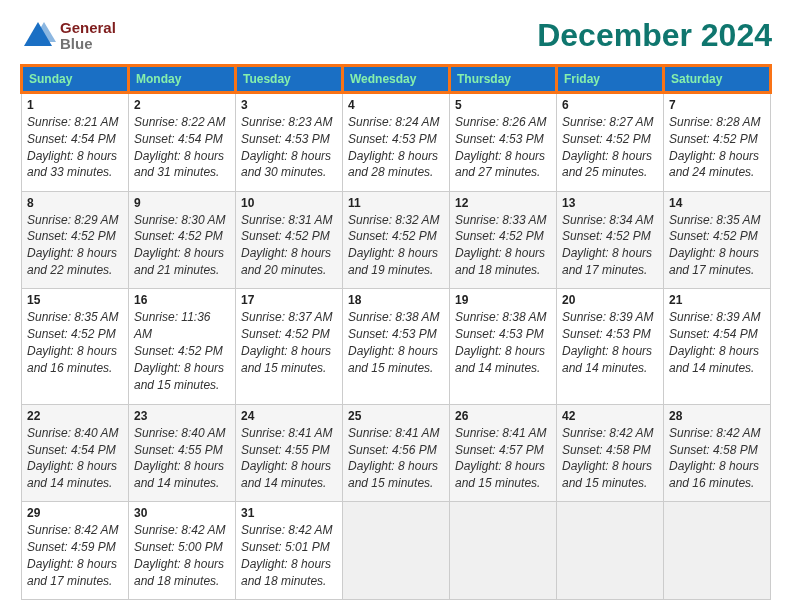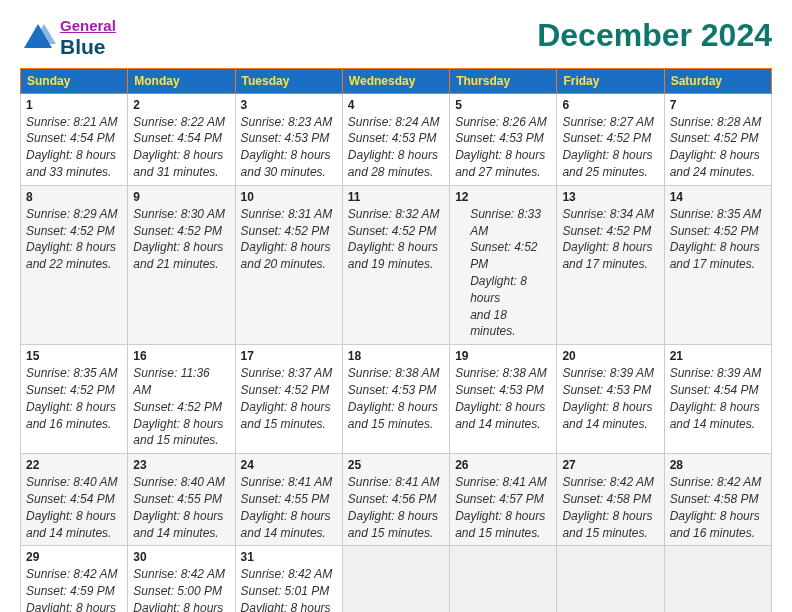--- a/index.html
+++ b/index.html
@@ -36,26 +36,26 @@
       font-size: 14px;
       color: #555;
     }
     .calendar {
       width: 100%;
       border-collapse: collapse;
       flex: 1;
     }
     .calendar th {
       background-color: #1a6fc4;
-      color: #fde047;
+      color: #86efac;
       font-size: 12px;
       font-weight: bold;
       padding: 5px 6px;
       text-align: left;
-      border: 1px solid #f97316;
+      border: 3px solid #f97316;
     }
     .calendar td {
       border: 1px solid #ccc;
       vertical-align: top;
       padding: 4px 5px;
       font-size: 9px;
       color: #333;
       width: calc(100% / 7);
       height: 85px;
       background: #fff;
@@ -88,27 +88,26 @@
       margin-right: 4px;
     }
     .logo-name {
       display: flex;
       flex-direction: column;
       line-height: 1.1;
     }
     .logo-general {
       font-size: 15px;
       font-weight: bold;
-      color: #a21caf;
-      text-decoration: underline;
+      color: #7f1d1d;
     }
     .logo-blue {
-      font-size: 21px;
-      font-weight: bold;
-      color: #0c4a6e;
+      font-size: 15px;
+      font-weight: bold;
+      color: #737373;
     }
     .last-row td {
       height: 72px;
     }
   </style>
 </head>
 <body>
 
 <div class="page">
   <div class="header">
@@ -215,21 +214,21 @@
           </td>
           <td>
             <span class="day-num">11</span>
             <div class="day-info" style="white-space: pre-line;">Sunrise: 8:32 AM
 Sunset: 4:52 PM
 Daylight: 8 hours
 and 19 minutes.</div>
           </td>
           <td>
             <span class="day-num">12</span>
-            <div class="day-info" style="white-space: pre-line; margin-left: 15px;">Sunrise: 8:33 AM
+            <div class="day-info" style="white-space: pre-line;">Sunrise: 8:33 AM
 Sunset: 4:52 PM
 Daylight: 8 hours
 and 18 minutes.</div>
           </td>
           <td>
             <span class="day-num">13</span>
             <div class="day-info" style="white-space: pre-line;">Sunrise: 8:34 AM
 Sunset: 4:52 PM
 Daylight: 8 hours
 and 17 minutes.</div>
@@ -323,21 +322,21 @@
 and 15 minutes.</div>
           </td>
           <td>
             <span class="day-num">26</span>
             <div class="day-info" style="white-space: pre-line;">Sunrise: 8:41 AM
 Sunset: 4:57 PM
 Daylight: 8 hours
 and 15 minutes.</div>
           </td>
           <td>
-            <span class="day-num">27</span>
+            <span class="day-num">42</span>
             <div class="day-info" style="white-space: pre-line;">Sunrise: 8:42 AM
 Sunset: 4:58 PM
 Daylight: 8 hours
 and 15 minutes.</div>
           </td>
           <td>
             <span class="day-num">28</span>
             <div class="day-info" style="white-space: pre-line;">Sunrise: 8:42 AM
 Sunset: 4:58 PM
 Daylight: 8 hours

